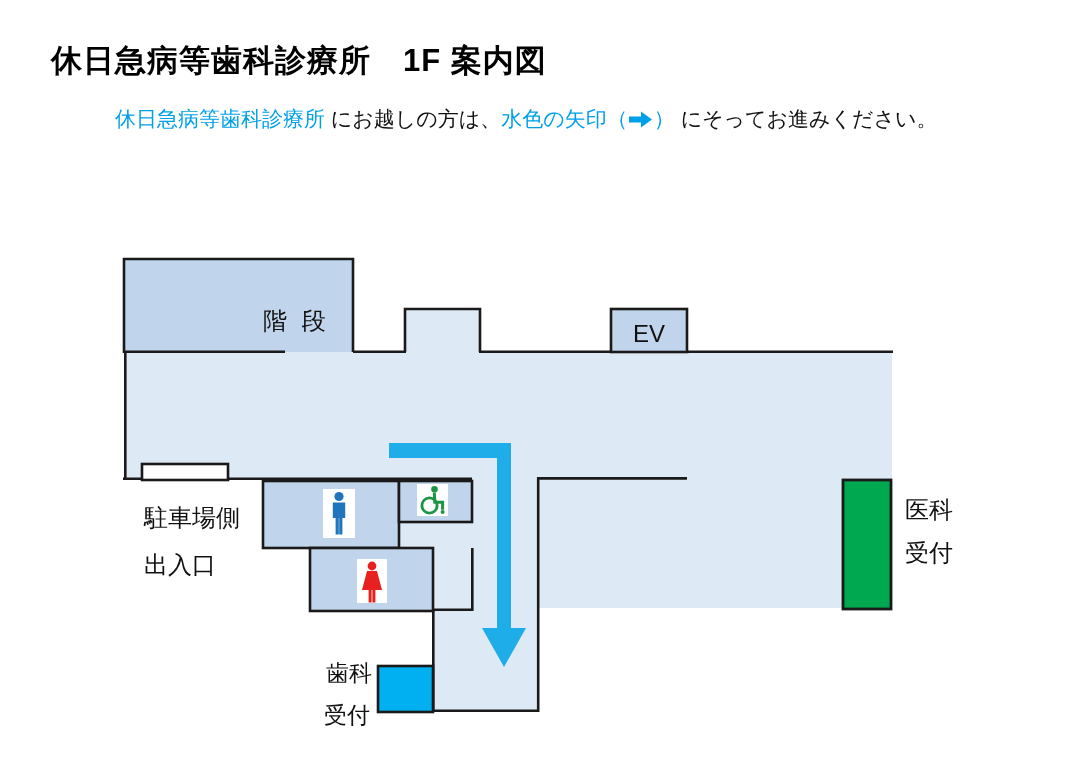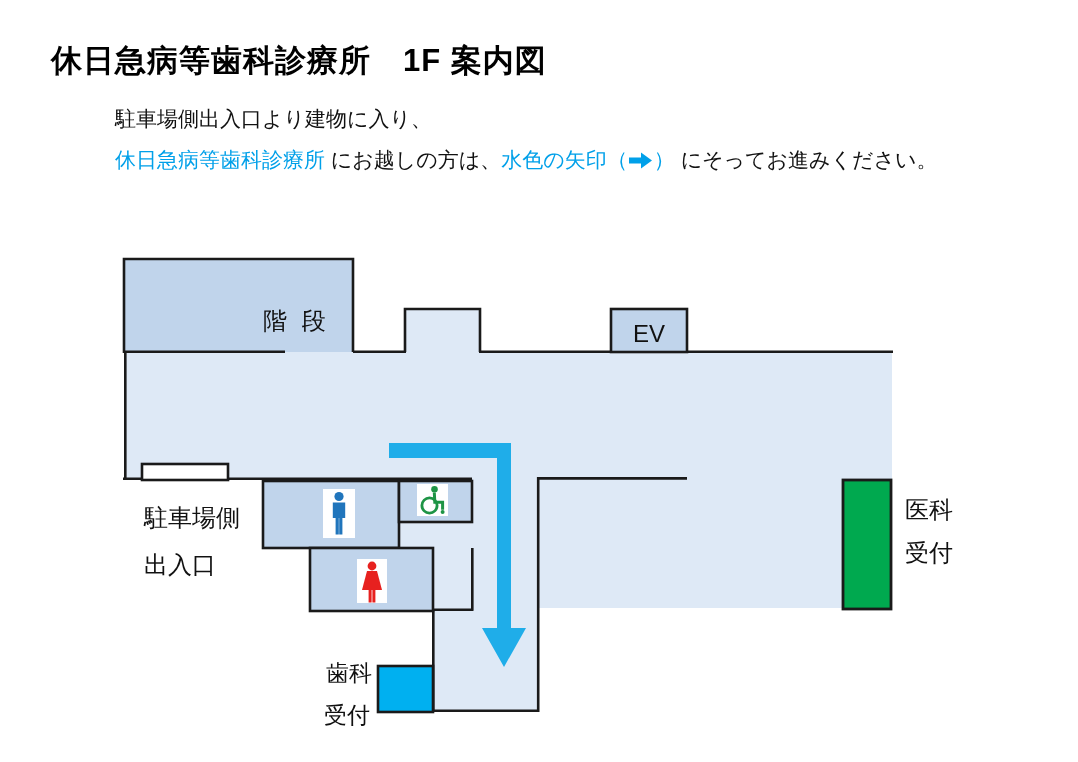--- a/index.html
+++ b/index.html
@@ -22,21 +22,20 @@
   .plan{position:absolute;left:0;top:0;}
 </style>
 </head>
 <body>
 
 <div class="canvas">
 
   <div class="page-title">休日急病等歯科診療所　1F 案内図</div>
 
   <div class="instructions">
-    <div>駐車場側出入口より建物に入り、</div>
     <div><span class="accent">休日急病等歯科診療所</span><span> にお越しの方は、</span><span class="accent">水色の矢印（</span><svg class="inline-arrow" width="24" height="17" viewBox="0 0 24 17">
           <polygon points="0,5.5 12,5.5 12,0.5 23,8.5 12,16.5 12,11.5 0,11.5" fill="#00A0E9"></polygon>
         </svg><span class="accent">）</span><span> にそってお進みください。</span>
     </div>
   </div>
 
   <svg class="plan" width="1078" height="762" viewBox="0 0 1078 762">
 
     <polygon points="124,352 405,352 405,309 480,309 480,352 892,352 892,608 537,608 537,712 433,712 433,548 399,548 399,480 124,480" fill="#DEE9F6"></polygon>
 

